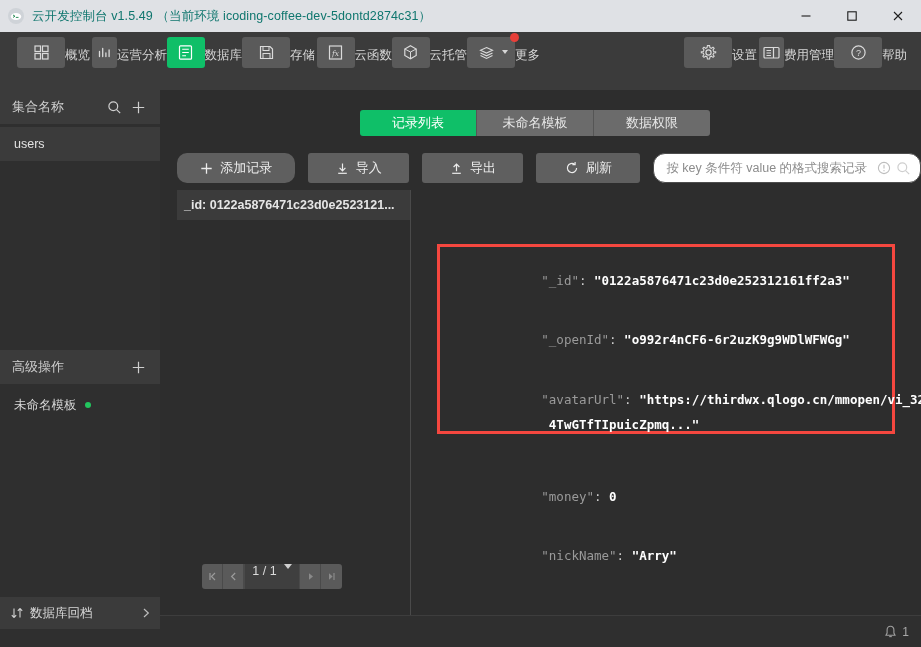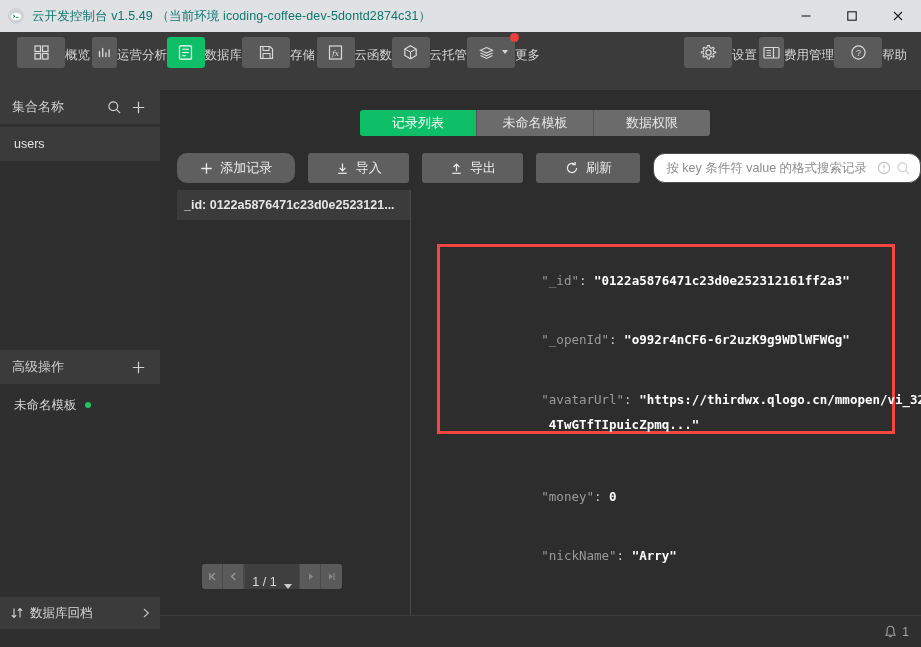--- a/index.html
+++ b/index.html
@@ -242,21 +242,21 @@
   .pg {
     width: 21px; height: 25px;
     display: flex; align-items: center; justify-content: center;
     border-right: 1px solid #4a4a4a;
   }
   .pg:last-child { border-right: none; }
   .pg svg { display: block; }
   .pg-num {
     height: 25px; min-width: 56px;
     background: #3f3f3f;
-    display: flex; align-items: flex-end; justify-content: center;
+    display: flex; align-items: flex-start; justify-content: center;
     gap: 7px;
     border-right: 1px solid #4a4a4a;
     border-left: 1px solid #4a4a4a;
     font-size: 12.5px; color: #dcdcdc;
     padding: 0 6px;
   }
   .pg-caret {
     width: 0; height: 0;
     border-left: 4px solid transparent;
     border-right: 4px solid transparent;

